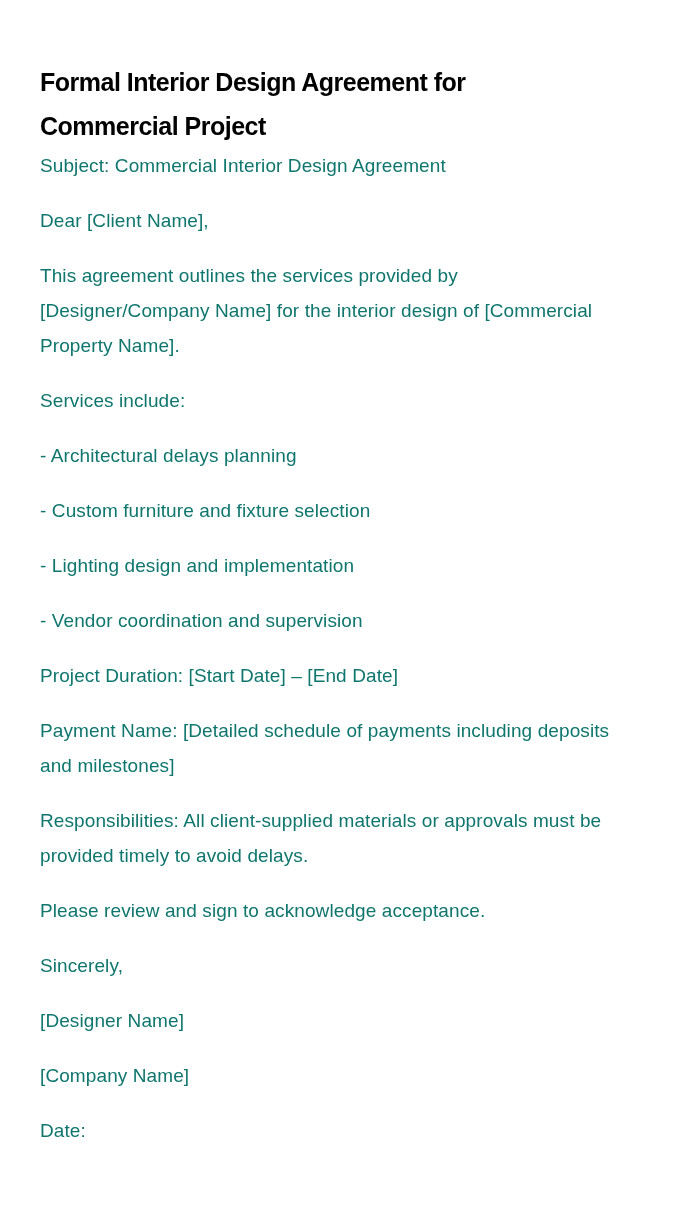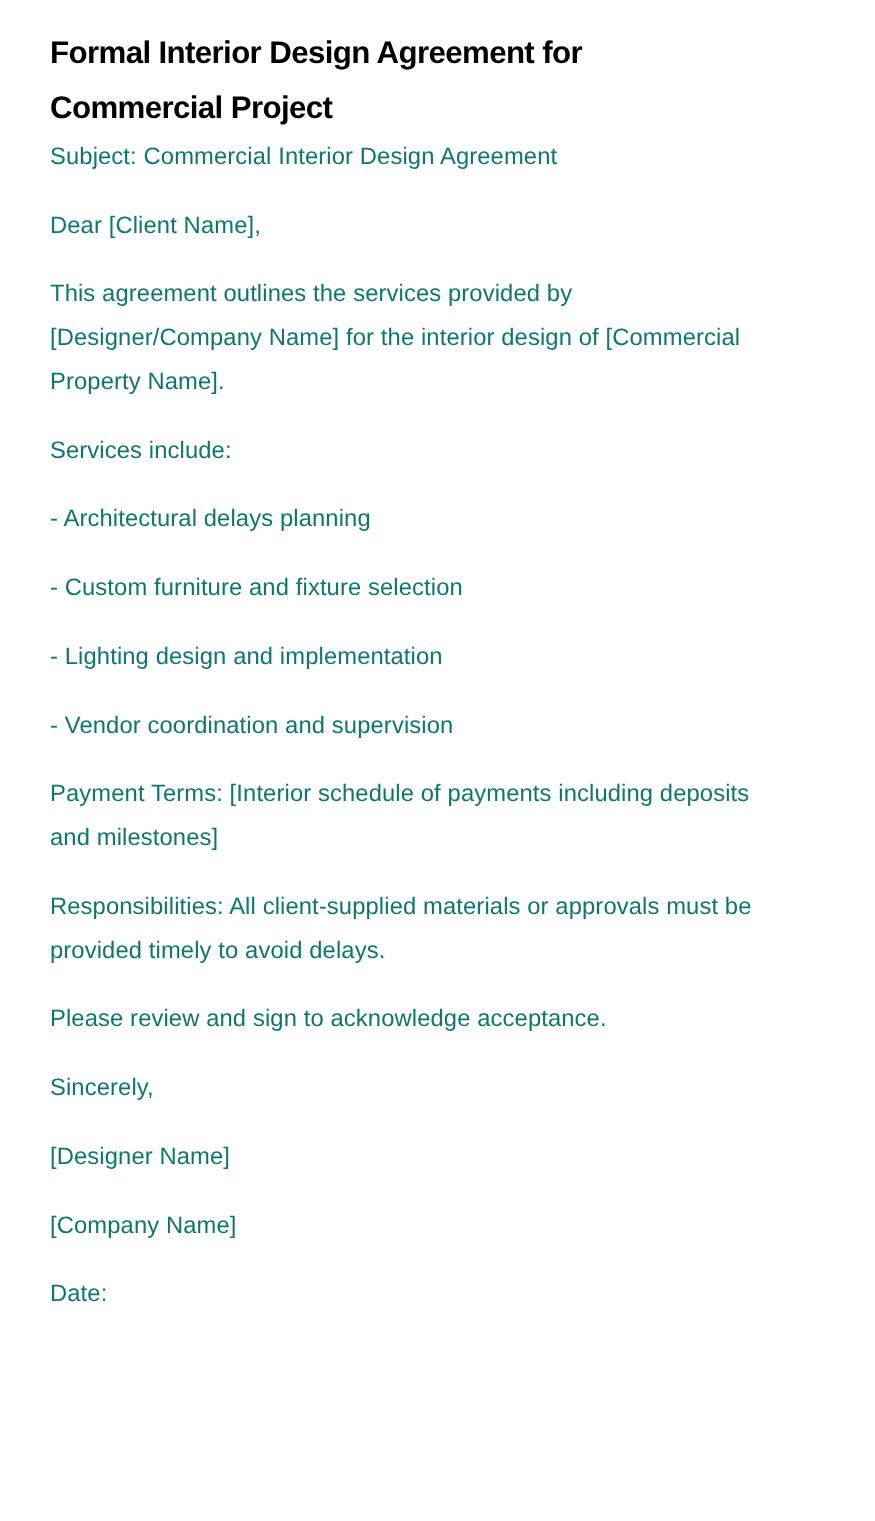--- a/index.html
+++ b/index.html
@@ -12,20 +12,21 @@
       height: 1217px;
       overflow: hidden;
       color: #111111;
       font-family: "Liberation Sans", sans-serif;
     }
     .page {
       position: relative;
       padding: 20px 58px 0 40px;
       box-sizing: border-box;
       width: 576px;
+      margin-top: 40px;
     }
     .title {
       font-family: "Liberation Sans", sans-serif;
       font-weight: bold;
       font-size: 25px;
       line-height: 44px;
       letter-spacing: -0.5px;
       margin: 0;
       color: #000000;
       width: 520px;
@@ -48,20 +49,21 @@
 <div class="page">
   <h1 class="title">Formal Interior Design Agreement for Commercial Project</h1>
   <p class="para first">Subject: Commercial Interior Design Agreement</p>
   <p class="para">Dear [Client Name],</p>
   <p class="para">This agreement outlines the services provided by [Designer/Company Name] for the interior design of [Commercial Property Name].</p>
   <p class="para">Services include:</p>
   <p class="para">- Architectural delays planning</p>
   <p class="para">- Custom furniture and fixture selection</p>
   <p class="para">- Lighting design and implementation</p>
   <p class="para">- Vendor coordination and supervision</p>
-  <p class="para">Payment Terms: [Interior schedule of payments including deposits and milestones]</p>
+  <p class="para">Project Duration: [Start Date] – [End Date]</p>
+  <p class="para">Payment Name: [Detailed schedule of payments including deposits and milestones]</p>
   <p class="para">Responsibilities: All client-supplied materials or approvals must be provided timely to avoid delays.</p>
   <p class="para">Please review and sign to acknowledge acceptance.</p>
   <p class="para">Sincerely,</p>
   <p class="para">[Designer Name]</p>
   <p class="para">[Company Name]</p>
   <p class="para">Date:</p>
 </div>
 
 </body></html>

